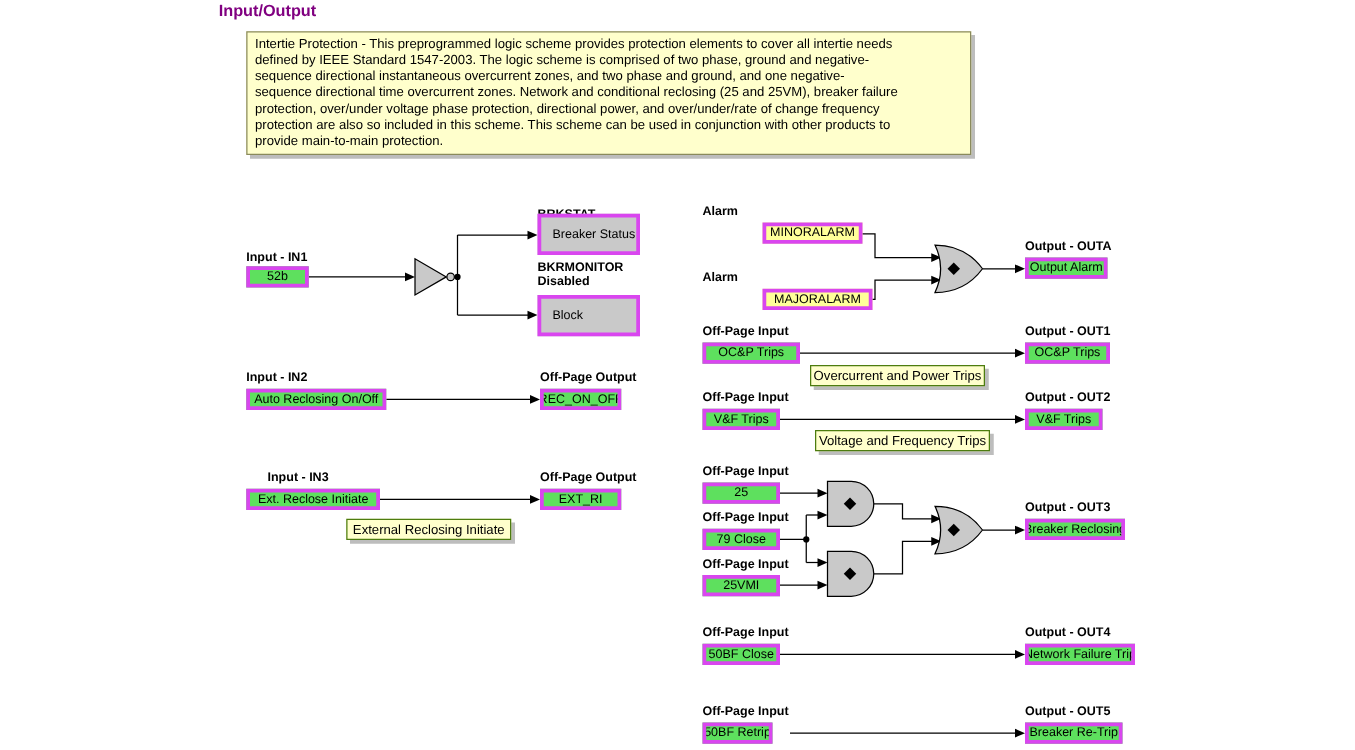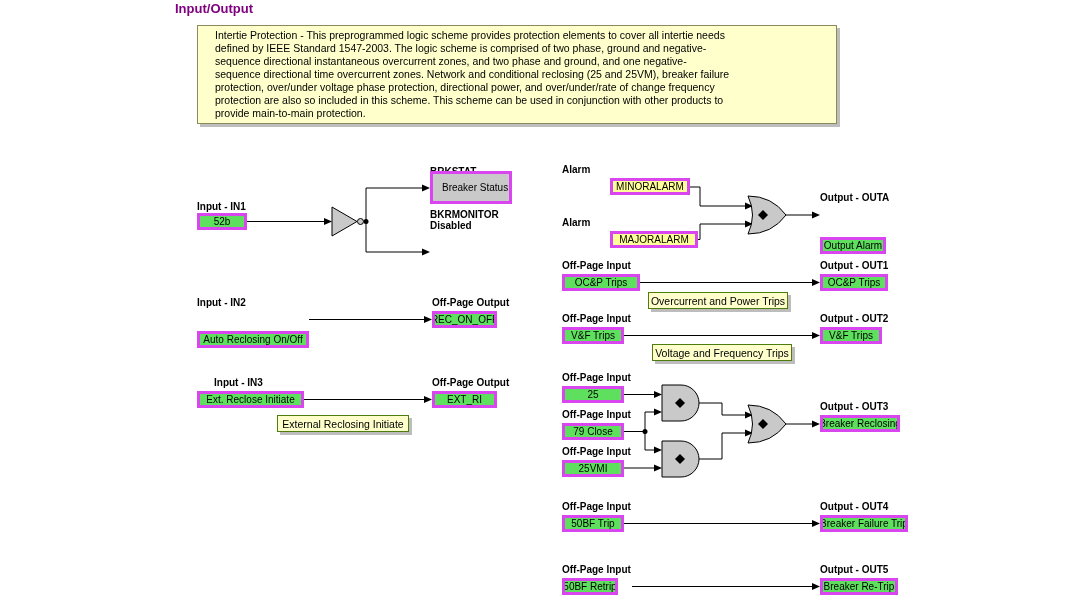--- a/index.html
+++ b/index.html
@@ -3,23 +3,23 @@
 <meta charset="utf-8">
 <style>
   * { margin:0; padding:0; box-sizing:border-box; }
   html,body { background:#ffffff; }
   body { font-family:"Liberation Sans", sans-serif; color:#000; }
   #screen { position:relative; width:1084px; height:600px; background:#fff; overflow:hidden;border-radius:16px; }
 
   .page-title { position:absolute; left:175px; top:1px; font-size:13px; font-weight:bold;
                 color:var(--accent_title,#800080); }
 
-  .note { position:absolute; left:197px; top:25px; width:640px;
+  .note { position:absolute; left:197px; top:25px; width:580px;
           background:var(--note_yellow,#ffffcc); border:1px solid #8a8a5c;
-          box-shadow:3px 3px 0 #bdbdbd; padding:3px 17px;
+          box-shadow:3px 3px 0 #bdbdbd; padding:3px 6px;
           font-size:10.5px; line-height:13px; white-space:pre-line; }
 
   .lbl { position:absolute; font-size:10px; font-weight:bold; line-height:11px; white-space:nowrap; }
 
   .box { position:absolute; border:3px solid #d946ef; font-size:10px;
          display:flex; align-items:center; justify-content:center;
          white-space:nowrap; overflow:hidden; }
   .green  { background:var(--operand_green,#5ee05e); }
   .yellow { background:var(--alarm_yellow,#ffff99);margin-left:48px; }
   .gray   { background:var(--block_gray,#c9c9c9); justify-content:flex-start; padding-left:9px; }
@@ -132,39 +132,40 @@
   </svg>
 
   <div class="lbl" style="left:197px; top:201px;">Input - IN1</div>
   <div class="box green" style="left:197px; top:213px; width:50px; height:17px;">52b</div>
 
   <div class="lbl" style="left:430px; top:166px;">BRKSTAT</div>
   <div class="box gray" style="left:430px; top:171px; width:82px; height:33px;">Breaker Status</div>
 
   <div class="lbl" style="left:430px; top:209px;">BKRMONITOR</div>
   <div class="lbl" style="left:430px; top:220px;">Disabled</div>
+  <div class="box gray" style="left:430px; top:236px; width:82px; height:33px;">Block</div>
 
   <div class="lbl" style="left:197px; top:297px;">Input - IN2</div>
-  <div class="box green" style="left:197px; top:311px; width:112px; height:17px;margin-top:20px;">Auto Reclosing On/Off</div>
+  <div class="box green" style="left:197px; top:311px; width:112px; height:17px;">Auto Reclosing On/Off</div>
   <div class="lbl" style="left:432px; top:297px;">Off-Page Output</div>
   <div class="box green" style="left:432px; top:311px; width:65px; height:17px;">REC_ON_OFF</div>
 
   <div class="lbl" style="left:214px; top:377px;">Input - IN3</div>
   <div class="box green" style="left:197px; top:391px; width:107px; height:17px;">Ext. Reclose Initiate</div>
   <div class="lbl" style="left:432px; top:377px;">Off-Page Output</div>
   <div class="box green" style="left:432px; top:391px; width:65px; height:17px;">EXT_RI</div>
 
   <div class="comment" style="left:277px; top:415px; width:132px; height:17px;">External Reclosing Initiate</div>
 
   <div class="lbl" style="left:562px; top:164px;">Alarm</div>
   <div class="box yellow" style="left:562px; top:178px; width:80px; height:17px;">MINORALARM</div>
   <div class="lbl" style="left:562px; top:217px;">Alarm</div>
   <div class="box yellow" style="left:562px; top:231px; width:88px; height:17px;">MAJORALARM</div>
   <div class="lbl" style="left:820px; top:192px;">Output - OUTA</div>
-  <div class="box green" style="left:820px; top:206px; width:66px; height:17px;margin-top:31px;">Output Alarm</div>
+  <div class="box green" style="left:820px; top:206px; width:66px; height:17px;">Output Alarm</div>
 
   <div class="lbl" style="left:562px; top:260px;">Off-Page Input</div>
   <div class="box green" style="left:562px; top:274px; width:78px; height:17px;">OC&amp;P Trips</div>
   <div class="lbl" style="left:820px; top:260px;">Output - OUT1</div>
   <div class="box green" style="left:820px; top:274px; width:68px; height:17px;">OC&amp;P Trips</div>
   <div class="comment" style="left:648px; top:292px; width:140px; height:17px;">Overcurrent and Power Trips</div>
 
   <div class="lbl" style="left:562px; top:313px;">Off-Page Input</div>
   <div class="box green" style="left:562px; top:327px; width:62px; height:17px;">V&amp;F Trips</div>
   <div class="lbl" style="left:820px; top:313px;">Output - OUT2</div>
@@ -174,22 +175,22 @@
   <div class="lbl" style="left:562px; top:372px;">Off-Page Input</div>
   <div class="box green" style="left:562px; top:386px; width:62px; height:17px;">25</div>
   <div class="lbl" style="left:562px; top:409px;">Off-Page Input</div>
   <div class="box green" style="left:562px; top:423px; width:62px; height:17px;">79 Close</div>
   <div class="lbl" style="left:562px; top:446px;">Off-Page Input</div>
   <div class="box green" style="left:562px; top:460px; width:62px; height:17px;">25VMI</div>
   <div class="lbl" style="left:820px; top:401px;">Output - OUT3</div>
   <div class="box green" style="left:820px; top:415px; width:80px; height:17px;">Breaker Reclosing</div>
 
   <div class="lbl" style="left:562px; top:501px;">Off-Page Input</div>
-  <div class="box green" style="left:562px; top:515px; width:62px; height:17px;">50BF Trip</div>
+  <div class="box green" style="left:562px; top:515px; width:62px; height:17px;">50BF Close</div>
   <div class="lbl" style="left:820px; top:501px;">Output - OUT4</div>
-  <div class="box green" style="left:820px; top:515px; width:88px; height:17px;">Breaker Failure Trip</div>
+  <div class="box green" style="left:820px; top:515px; width:88px; height:17px;">Network Failure Trip</div>
 
   <div class="lbl" style="left:562px; top:564px;">Off-Page Input</div>
   <div class="box green" style="left:562px; top:578px; width:56px; height:17px;">50BF Retrip</div>
   <div class="lbl" style="left:820px; top:564px;">Output - OUT5</div>
   <div class="box green" style="left:820px; top:578px; width:78px; height:17px;">Breaker Re-Trip</div>
 
 </div>
 
 </body></html>

